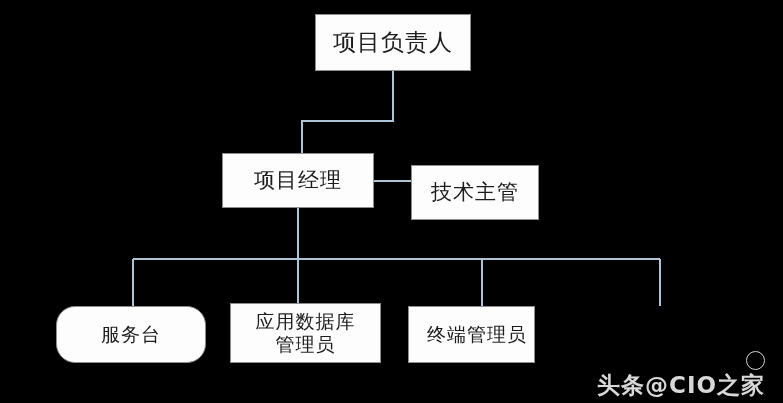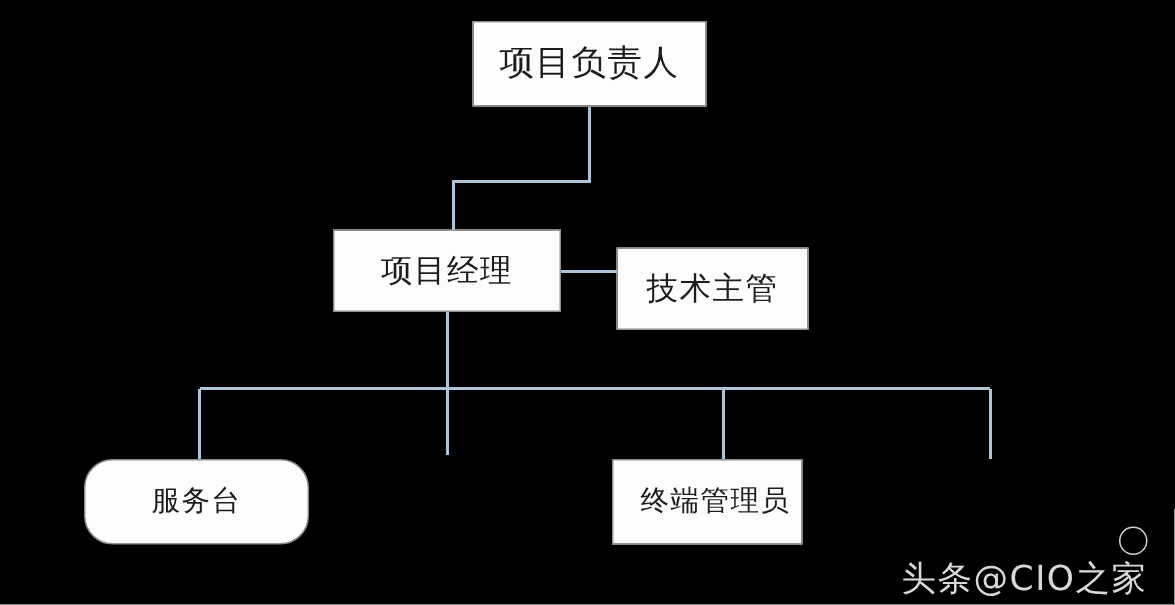--- a/index.html
+++ b/index.html
@@ -69,21 +69,21 @@
     border: 1.5px solid #d2d2d2;
     border-radius: 50%;
     margin-right: 4px;
     vertical-align: -3px;
   }
   #byline {
     position: absolute;
     right: 18px;
     top: 370px;
     font-size: 23px;
-    font-weight: normal;
+    font-weight: bold;
     color: #d8d8d8;
     letter-spacing: 1px;
     white-space: nowrap;
     z-index: 5;
   }
 </style>
 </head>
 <body>
 
 <div id="canvas">
@@ -115,20 +115,24 @@
   </div>
 
   <div class="node lvl2" style="left:411px; top:153px; width:128px; height:55px;margin-top:12px;">
     <span class="node-label">技术主管</span>
   </div>
 
   <div class="node lvl3" style="left:56px; top:306px; width:150px; height:57px;border-radius:19px;">
     <span class="node-label">服务台</span>
   </div>
 
+  <div class="node lvl3" style="left:230px; top:303px; width:151px; height:60px;">
+    <span class="node-label">应用数据库
+管理员</span>
+  </div>
 
   <div class="node lvl3" style="left:408px; top:306px; width:127px; height:57px;padding-left:11px;">
     <span class="node-label">终端管理员</span>
   </div>
 
 
   <div id="watermark">
     <span class="wm-logo"></span>
   </div>
 

